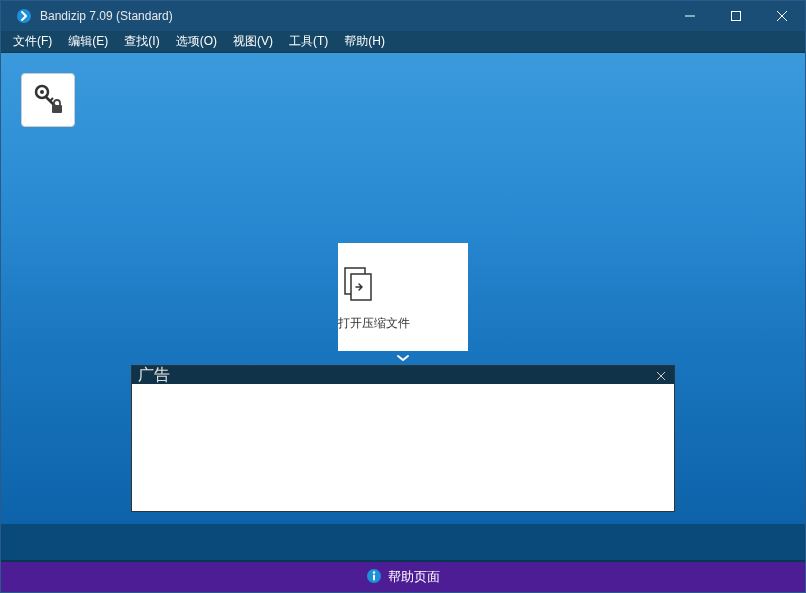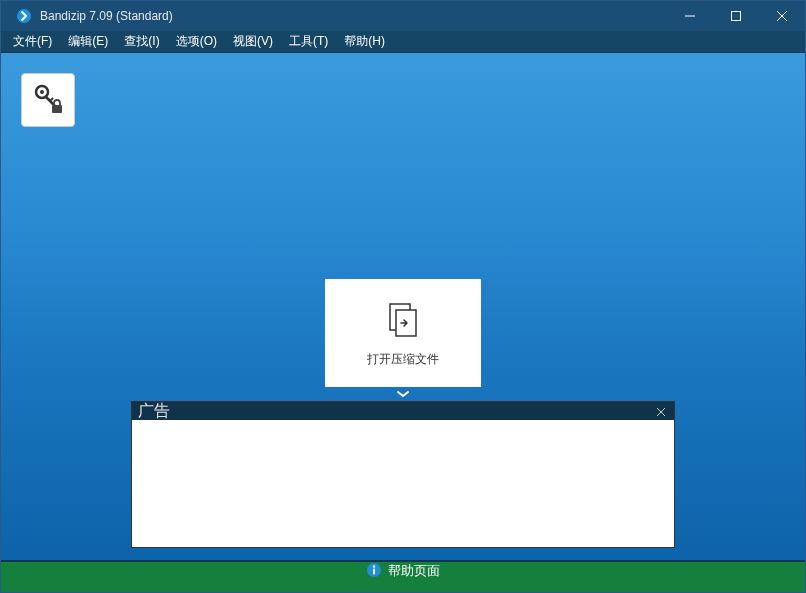--- a/index.html
+++ b/index.html
@@ -93,26 +93,26 @@
   align-items: flex-end;
   justify-content: center;
   padding-bottom: 0;
 }
 .action-cards {
   display: flex;
   gap: 4px;
   margin-bottom: 0;
 }
 .action-card {
-  width: 156px;
+  width: 130px;
   height: 108px;
   background: #fff;
   display: flex;
   flex-direction: column;
-  align-items: center;
+  align-items: flex-start;
   justify-content: center;
   gap: 12px;
   cursor: pointer;
 }
 .action-card-icon {
   width: 40px;
   height: 40px;
   display: flex;
   align-items: center;
   justify-content: center;
@@ -152,28 +152,30 @@
   align-items: center;
   justify-content: center;
   color: #ccc;
 }
 .ad-body {
   flex: 1;
   background: #fff;
 }
 .footer {
   height: 32px;
-  background: #15803d;
+  background: #4c1d95;
   border-top: 2px solid #083652;
   display: flex;
+  align-items: center;
   justify-content: center;
   gap: 6px;
   color: #fff;
   font-size: 13px;
   flex-shrink: 0;
+  margin-top: 36px;
 }
 </style>
 </head>
 <body>
 
 <div class="window">
 
   <div class="titlebar">
     <div class="titlebar-icon">
       <svg width="16" height="16" viewBox="0 0 16 16">

